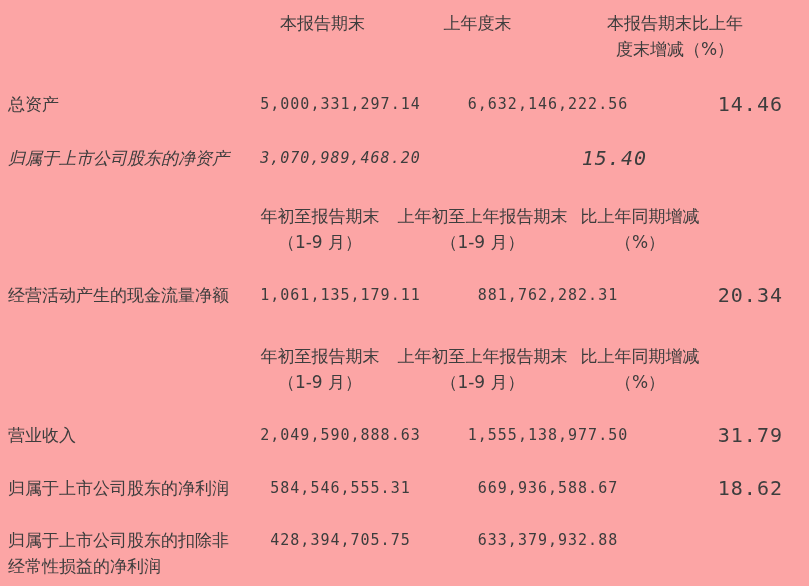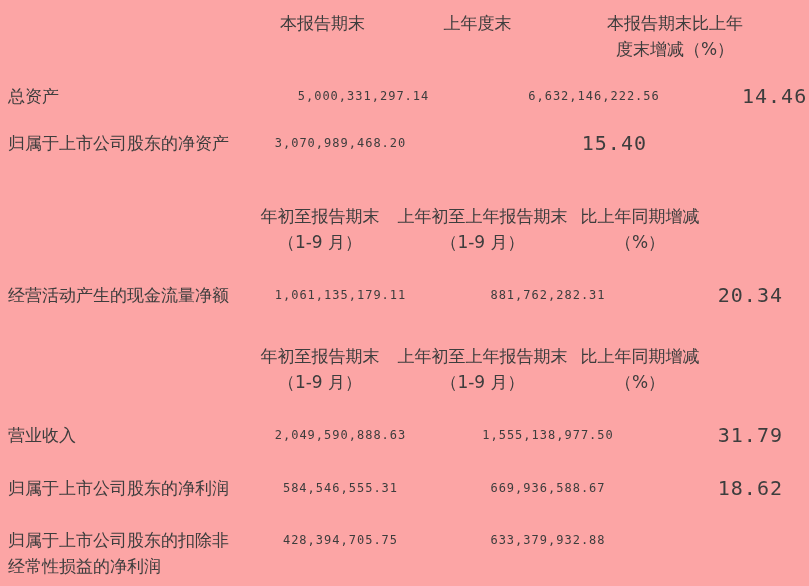--- a/index.html
+++ b/index.html
@@ -46,21 +46,21 @@
   }
   .cell-label {
     font-size: 17px;
     line-height: 26px;
     padding-left: 8px;
     padding-right: 15px;
     text-align: left;
   }
   .cell-num {
     font-family: "DejaVu Sans Mono", monospace;
-    font-size: 12px;
+    font-size: 15px;
     line-height: 26px;
     letter-spacing: 1px;
     text-align: center;
     white-space: nowrap;
   }
   .cell-pct {
     font-family: "DejaVu Sans Mono", monospace;
     font-size: 20px;
     line-height: 26px;
     letter-spacing: 1px;
@@ -77,28 +77,28 @@
   <div class="row hdr" style="top: 10px;">
     <div class="spacer"></div>
     <div class="hcell h-current">本报告期末</div>
     <div class="hcell h-prior">上年度末</div>
     <div class="hcell h-change">
       <div>本报告期末比上年</div>
       <div>度末增减（%）</div>
     </div>
   </div>
 
-  <div class="row drow" style="top: 83px; gap: 23px;">
+  <div class="row drow" style="top: 91px;">
     <div class="cell-label">总资产</div>
     <div class="cell-num">5,000,331,297.14</div>
     <div class="cell-num">6,632,146,222.56</div>
     <div class="cell-pct">14.46</div>
   </div>
 
-  <div class="row drow" style="top: 130px;">
+  <div class="row drow" style="top: 145px; font-style: italic;">
     <div class="cell-label">归属于上市公司股东的净资产</div>
     <div class="cell-num">3,070,989,468.20</div>
     <div class="cell-pct">15.40</div>
   </div>
 
   <div class="row hdr" style="top: 203px;">
     <div class="spacer"></div>
     <div class="hcell p-current">
       <div>年初至报告期末</div>
       <div>（1-9 月）</div>

